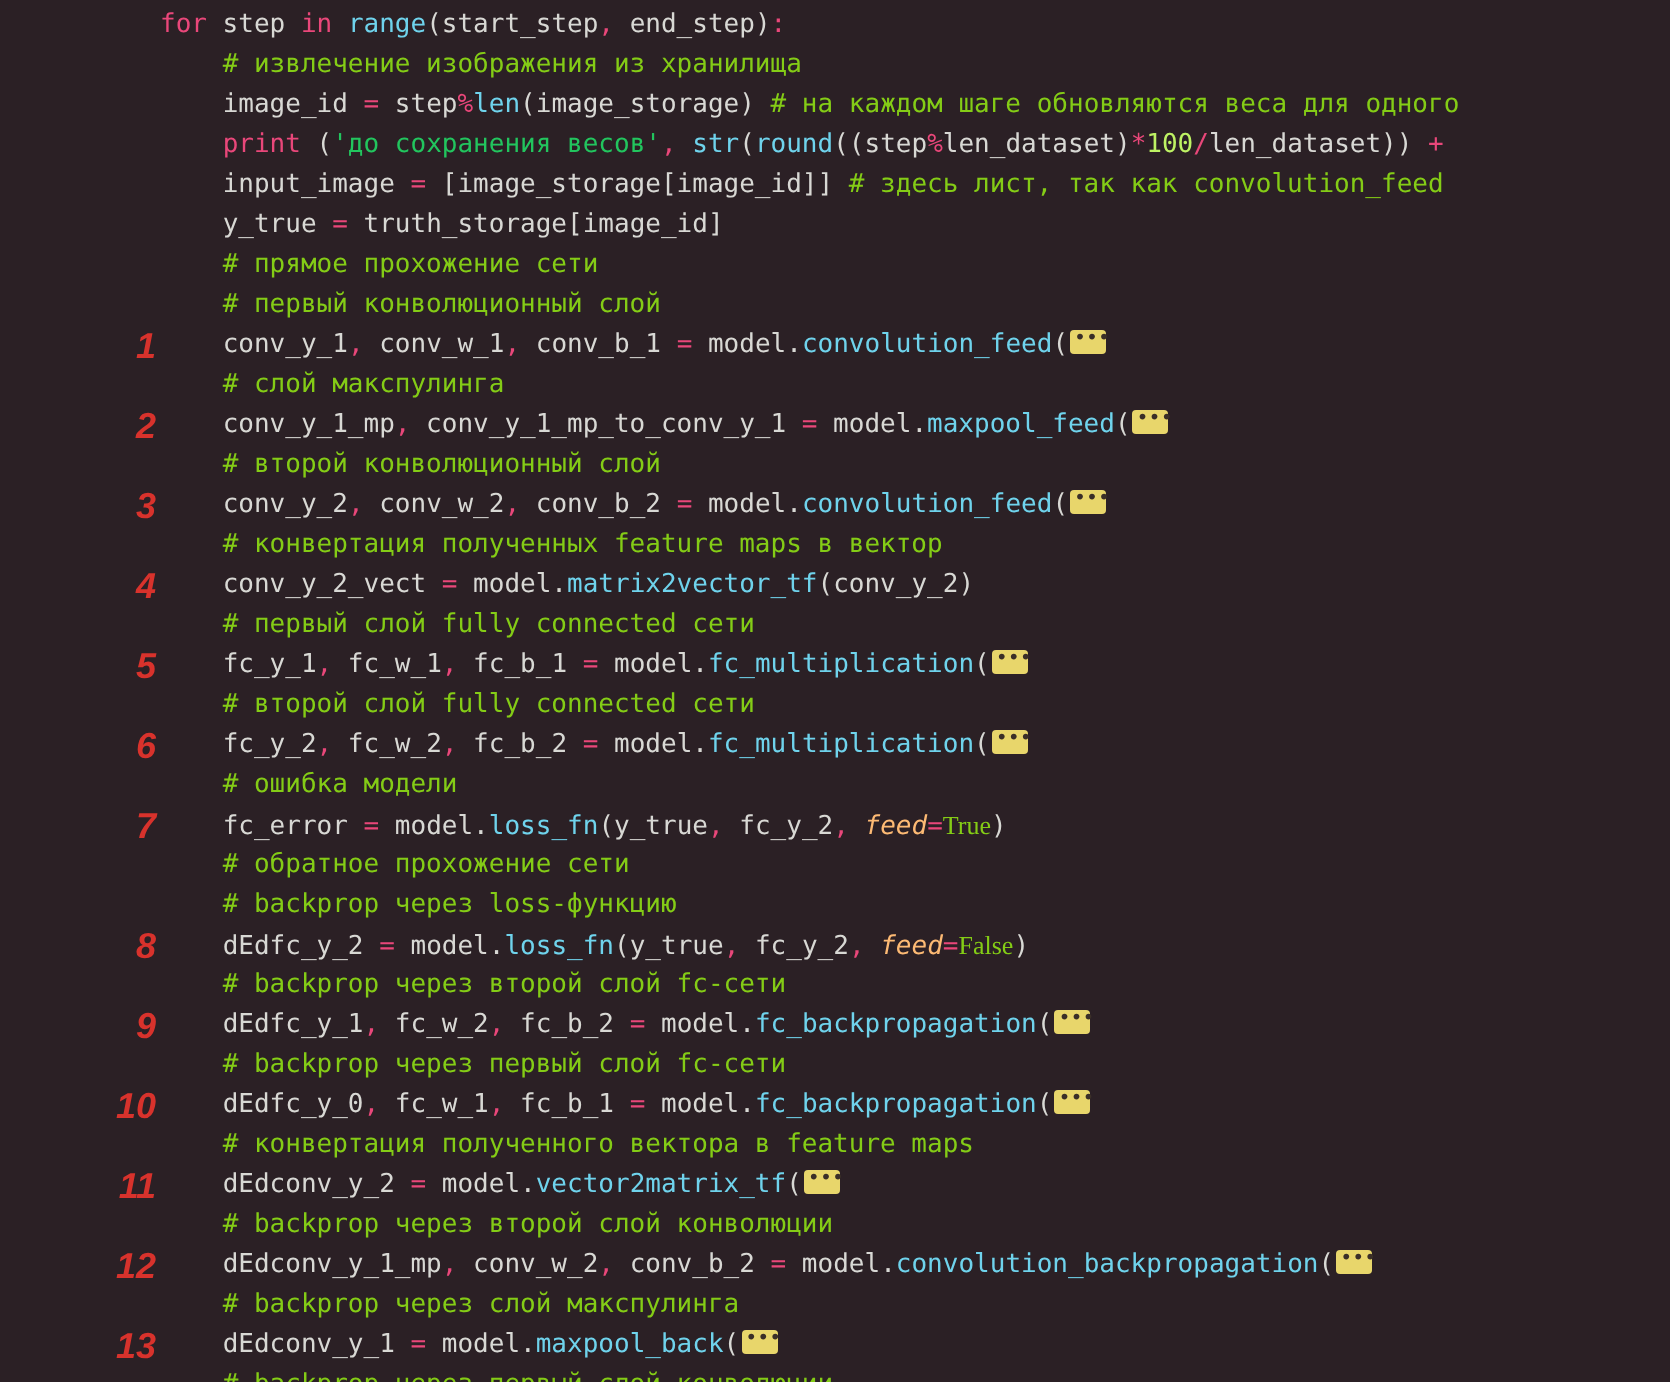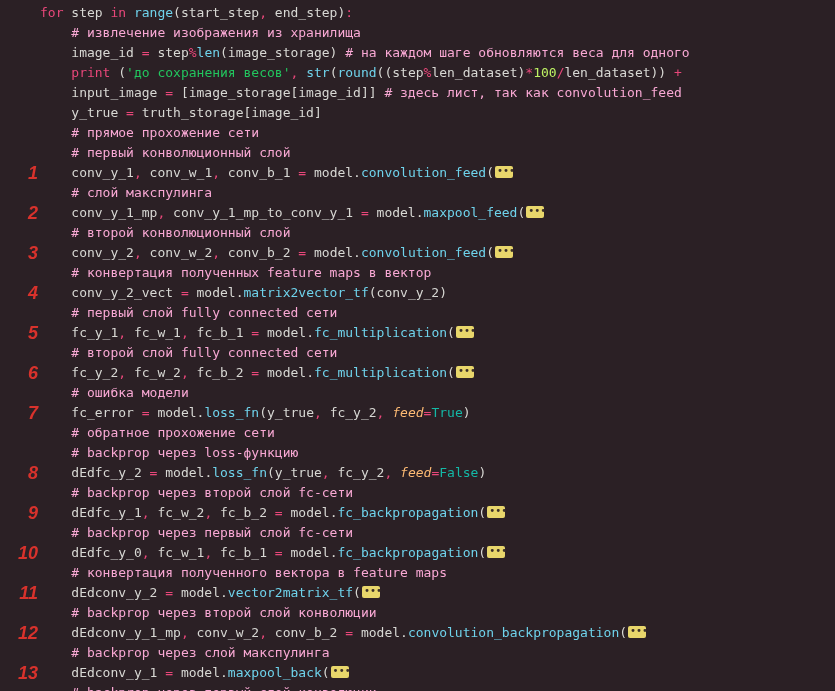--- a/index.html
+++ b/index.html
@@ -16,20 +16,21 @@
   }
   .code {
     padding: 4px 0 0 0;
     white-space: pre;
   }
   .line {
     display: flex;
     align-items: flex-start;
     height: 20px;
     position: relative;
+    margin-left: 40px;
   }
   .gutter {
     width: 38px;
     min-width: 38px;
     text-align: right;
     padding-right: 2px;
     font-family: "Arial Black", "Segoe UI", sans-serif;
     font-weight: 900;
     font-size: 18px;
     font-style: italic;
@@ -38,25 +39,25 @@
   }
   .txt {
     flex: 1;
     overflow: hidden;
   }
   
   .kw   { color: #e9477a; }        
   .fn   { color: #6fd3ec; }        
   .name { color: #d8d8d4; }
   .op   { color: #e9477a; }        
-  .cmt  { color: #f9a8d4; }        
+  .cmt  { color: #84cc16; }        
   .str  { color: #22c55e; }        
   .num  { color: #bef264; }
   .arg  { color: #fdba74; font-style: italic; }  
-  .bool { color: #14b8a6; }
+  .bool { color: #84cc16; font-family: Liberation Serif, serif; }
   .dots {
     display: inline-block;
     width: 18px;
     height: 12px;
     background: #e8d66b;
     border-radius: 2px;
     vertical-align: -1px;
     position: relative;
     margin: 0 1px;
   }

